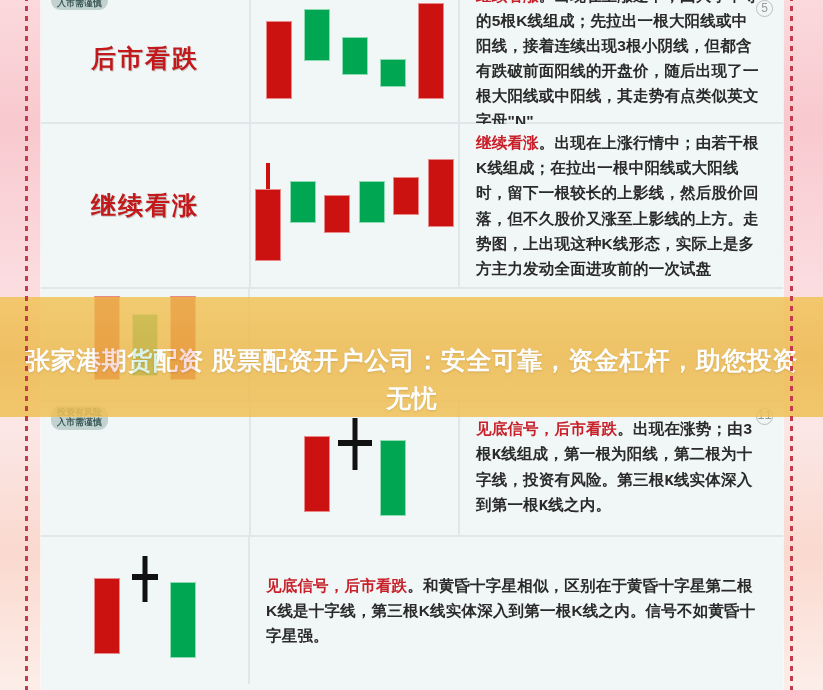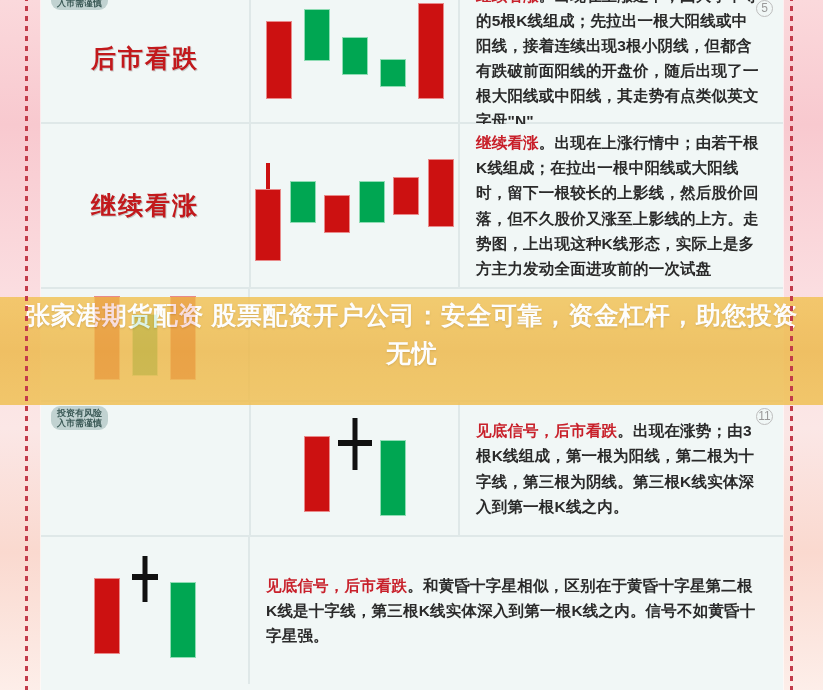--- a/index.html
+++ b/index.html
@@ -88,25 +88,25 @@
     background:rgba(176,198,196,.75);
     color:#3c5a57;
     font-size:9px;line-height:1.12;font-weight:bold;
     padding:2px 6px;border-radius:9px;
     text-align:left;white-space:pre-line;
     z-index:4;
   }
 
   
   .promo{
-    position:absolute;left:0;right:0;top:297px;height:108px;
+    position:absolute;left:0;right:0;top:297px;height:120px;
     background:linear-gradient(180deg,#f2c45a 0%,#eeba4f 50%,#f0c157 100%);
     opacity:.86;
     z-index:5;
-    display:flex;align-items:flex-start;justify-content:center;
+    display:flex;align-items:flex-end;justify-content:center;
     pointer-events:none;
   }
   .promo-text{
     color:#ffffff;font-size:25px;font-weight:bold;line-height:1.5;
     text-align:center;letter-spacing:.5px;
     width:790px;
     text-shadow:0 1px 2px rgba(120,80,10,.25);
   }
 </style>
 </head>
@@ -186,42 +186,42 @@
             </div>
             <div class="candle" style="width: 26px; height: 110px; margin: 0px 6px;">
               <div class="body" style="background: rgb(0, 166, 82); border: 1px solid rgb(143, 220, 180); width: 26px; top: 24px; height: 62px;"></div>
             </div>
             <div class="candle" style="width: 26px; height: 110px; margin: 0px 6px;">
               <div class="body" style="background: rgb(204, 17, 17); border: 1px solid rgb(233, 138, 138); width: 26px; top: 6px; height: 84px;"></div>
             </div>
           </div>
         </div>
       </div>
-      <div class="row" style="height: 135px;">
+      <div class="row" style="height: 135px; font-family: Liberation Mono, monospace;">
         <div class="cell-name">
           <div class="watermark">投资有风险
 入市需谨慎</div>
         </div>
         <div class="cell-chart">
           <div class="candles">
             <div class="candle" style="width: 26px; height: 110px; margin: 0px 6px;">
               <div class="body" style="background: rgb(204, 17, 17); border: 1px solid rgb(233, 138, 138); width: 26px; top: 22px; height: 76px;"></div>
             </div>
             <div class="candle" style="width: 26px; height: 110px; margin: 0px 6px;">
               <div class="wick" style="background: rgb(17, 17, 17); width: 5px; top: 4px; height: 52px;"></div>
               <div style="position: absolute; background: rgb(17, 17, 17); height: 6px; width: 34px; left: 50%; transform: translateX(-50%); top: 26px;"></div>
             </div>
             <div class="candle" style="width: 26px; height: 110px; margin: 0px 6px;">
               <div class="body" style="background: rgb(0, 166, 82); border: 1px solid rgb(143, 220, 180); width: 26px; top: 26px; height: 76px;"></div>
             </div>
           </div>
         </div>
         <div class="cell-desc">
           <div class="num-badge">11</div>
-          <div class="desc-text"><span class="kw">见底信号，</span><span class="kw2">后市看跌</span><span>。出现在涨势；由3根K线组成，第一根为阳线，第二根为十字线，第三根为阴线。第三根K线实体深入到第一根K线之内。</span></div>
+          <div class="desc-text"><span class="kw">见底信号，</span><span class="kw2">后市看跌</span><span>。出现在涨势；由3根K线组成，第一根为阳线，第二根为十字线，投资有风险。第三根K线实体深入到第一根K线之内。</span></div>
         </div>
       </div>
       <div class="row" style="height: 147px;">
         <div class="cell-chart">
           <div class="candles">
             <div class="candle" style="width: 26px; height: 110px; margin: 0px 6px;">
               <div class="body" style="background: rgb(204, 17, 17); border: 1px solid rgb(233, 138, 138); width: 26px; top: 22px; height: 76px;"></div>
             </div>
             <div class="candle" style="width: 26px; height: 110px; margin: 0px 6px;">
               <div class="wick" style="background: rgb(17, 17, 17); width: 5px; top: 0px; height: 46px;"></div>

